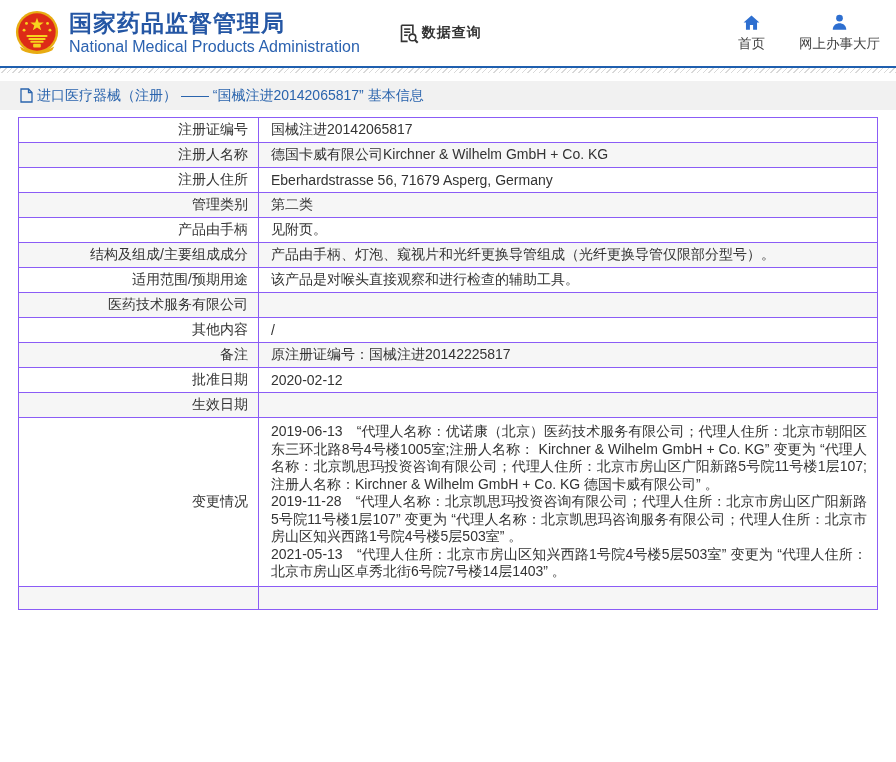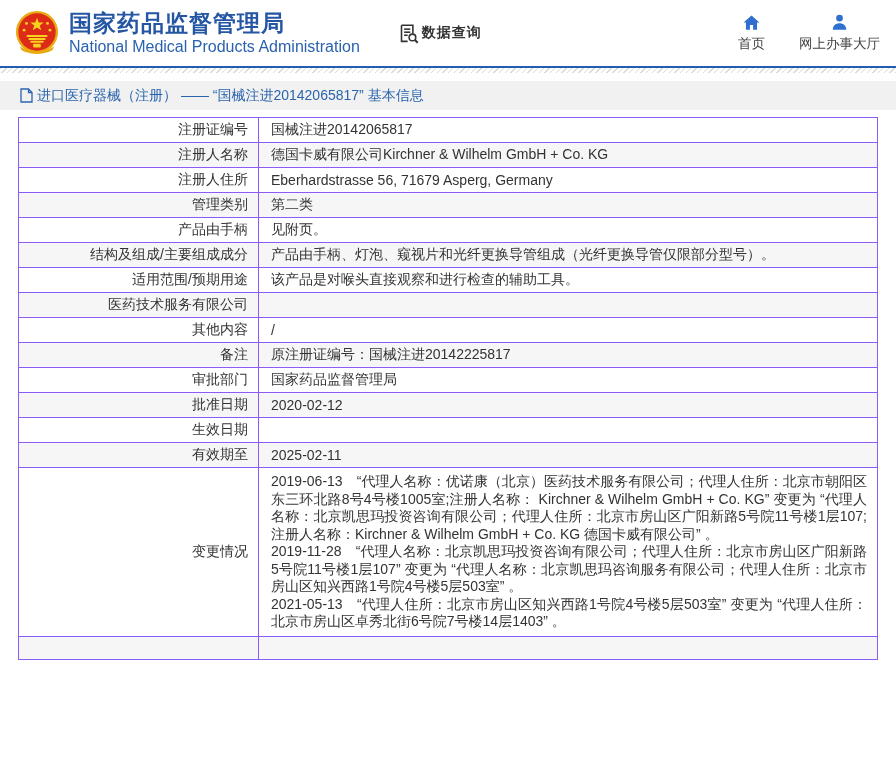--- a/index.html
+++ b/index.html
@@ -144,34 +144,26 @@
     </tr>
     <tr>
       <td class="lbl">其他内容</td>
       <td class="val">/</td>
     </tr>
     <tr>
       <td class="lbl">备注</td>
       <td class="val">原注册证编号：国械注进20142225817</td>
     </tr>
     <tr>
-      <td class="lbl">审批部门</td>
-      <td class="val">国家药品监督管理局</td>
-    </tr>
-    <tr>
       <td class="lbl">批准日期</td>
       <td class="val">2020-02-12</td>
     </tr>
     <tr>
       <td class="lbl">生效日期</td>
       <td class="val"></td>
-    </tr>
-    <tr>
-      <td class="lbl">有效期至</td>
-      <td class="val">2025-02-11</td>
     </tr>
     <tr>
       <td class="lbl">变更情况</td>
       <td class="val val-multi">
         <div class="cl-line">2019-06-13　“代理人名称：优诺康（北京）医药技术服务有限公司；代理人住所：北京市朝阳区东三环北路8号4号楼1005室;注册人名称： Kirchner &amp; Wilhelm GmbH + Co. KG” 变更为 “代理人名称：北京凯思玛投资咨询有限公司；代理人住所：北京市房山区广阳新路5号院11号楼1层107;注册人名称：Kirchner &amp; Wilhelm GmbH + Co. KG 德国卡威有限公司” 。</div>
         <div class="cl-line">2019-11-28　“代理人名称：北京凯思玛投资咨询有限公司；代理人住所：北京市房山区广阳新路5号院11号楼1层107” 变更为 “代理人名称：北京凯思玛咨询服务有限公司；代理人住所：北京市房山区知兴西路1号院4号楼5层503室” 。</div>
         <div class="cl-line">2021-05-13　“代理人住所：北京市房山区知兴西路1号院4号楼5层503室” 变更为 “代理人住所：北京市房山区卓秀北街6号院7号楼14层1403” 。</div>
       </td>
     </tr>
     <tr>

